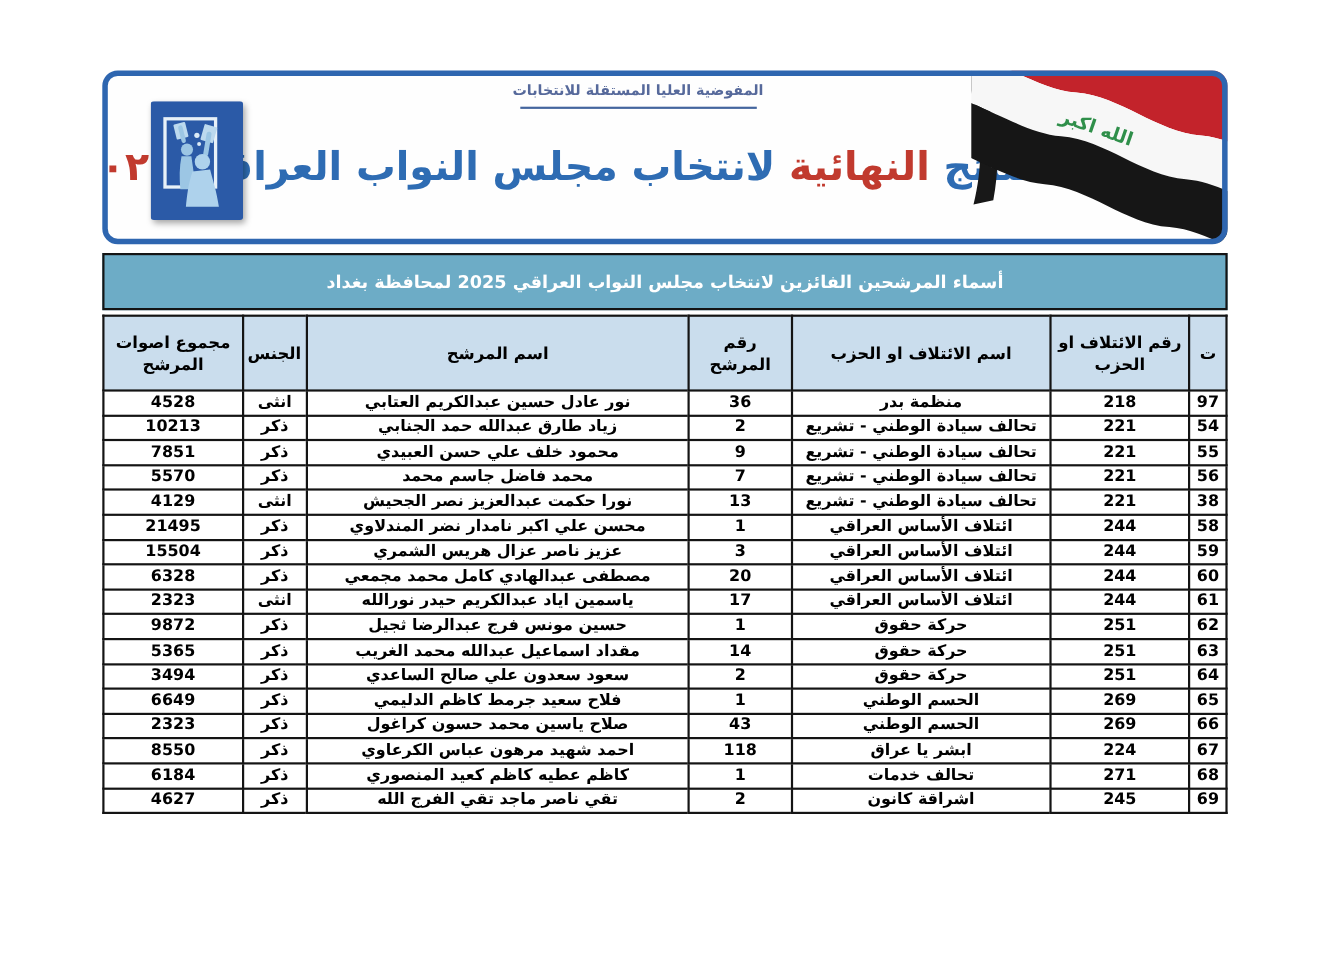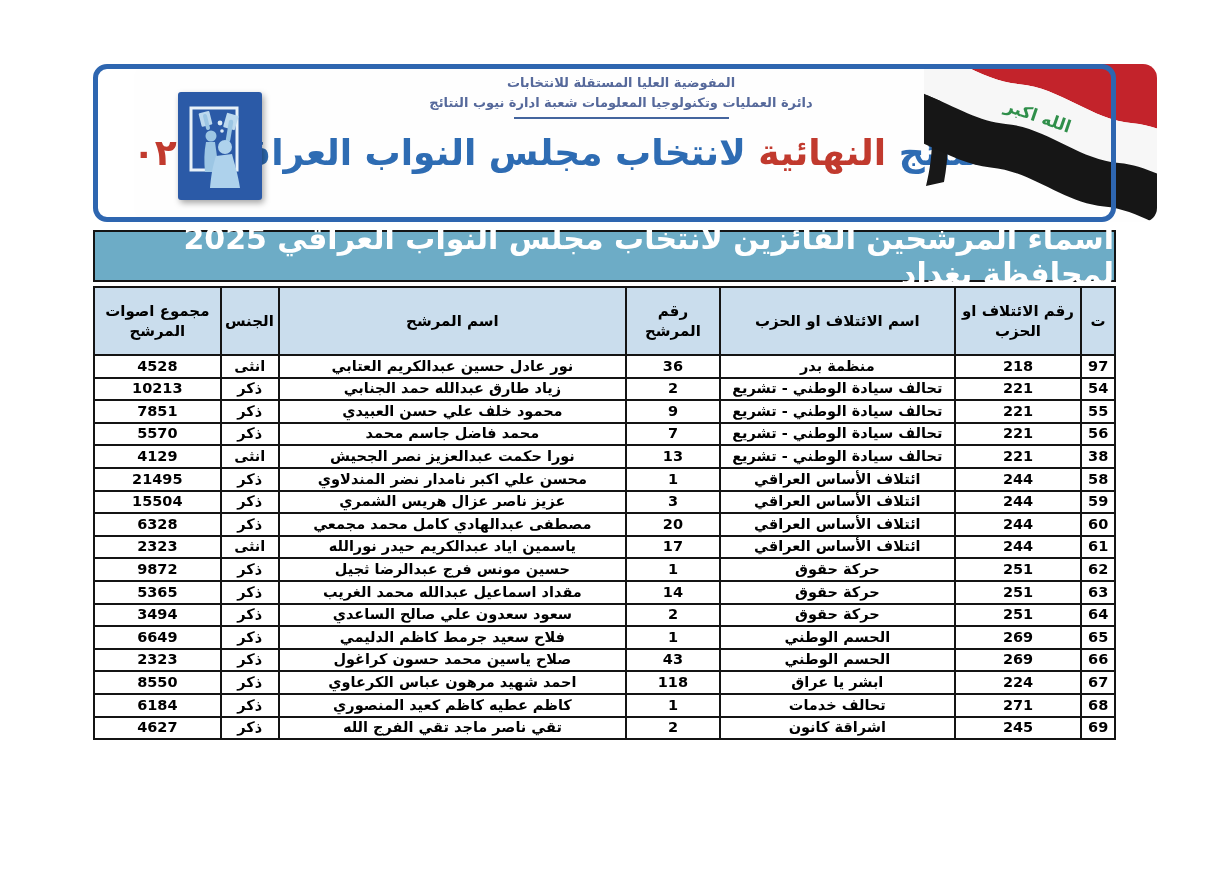--- a/index.html
+++ b/index.html
@@ -3,21 +3,21 @@
 <meta charset="utf-8">
 <style>
   html,body{margin:0;padding:0;background:#ffffff;}
   .page{
     position:relative;width:1208px;height:870px;background:#ffffff;overflow:hidden;
     font-family:"DejaVu Sans",sans-serif;
   }
   
   .banner{
     position:absolute;left:93px;top:64px;width:1023px;height:158px;
-    background:#fefefe;border-radius:14px;overflow:hidden;margin-left:41px;
+    background:#fefefe;border-radius:14px;overflow:hidden;
   }
   .banner-border{
     position:absolute;left:93px;top:64px;width:1023px;height:158px;
     border:5px solid #2e66b0;border-radius:14px;box-sizing:border-box;
     pointer-events:none;z-index:6;
   }
   .logo-wrap{position:absolute;left:44px;top:28px;width:84px;height:108px;z-index:3;
     filter:drop-shadow(2px 3px 3px rgba(0,0,0,.35));}
   .commission{
     position:absolute;left:262px;top:9px;width:450px;text-align:center;
@@ -28,21 +28,21 @@
     position:absolute;left:120px;right:150px;top:68px;text-align:center;direction:rtl;
     font-size:36px;font-weight:bold;color:#2e6cb3;letter-spacing:.5px;white-space:nowrap;z-index:2;
   }
   .title-red{color:#c13a2e;}
   .flag-wrap{position:absolute;top:0;right:0;width:233px;height:162px;z-index:4;}
   
   .subtitle-bar{
     position:absolute;left:93px;top:230px;width:1023px;height:52px;box-sizing:border-box;
     background:#6dacc6;border:2px solid #141414;
     display:flex;align-items:center;justify-content:center;direction:rtl;
-    color:#ffffff;font-size:30px;font-weight:bold;
+    color:#ffffff;font-size:16px;font-weight:bold;
   }
   
   table.results{
     position:absolute;left:93px;top:286px;width:1023px;
     border-collapse:collapse;direction:rtl;table-layout:fixed;
   }
   table.results th{
     background:#cadded;border:2px solid #141414;color:#000;
     font-size:15px;font-weight:bold;height:62px;padding:2px 4px;line-height:1.35;
   }
@@ -73,21 +73,20 @@
         <path d="M50 48 L53 30" stroke="#9cc6e4" stroke-width="4.5" stroke-linecap="round"></path>
         <circle cx="47" cy="55" r="7" fill="#aed2ec"></circle>
         <path d="M38 64 C34 76 33 86 32 96 L62 96 C60 82 56 70 54 62 Z" fill="#aed2ec"></path>
         <circle cx="42" cy="31" r="2.4" fill="#dcebf6"></circle>
         <circle cx="44" cy="39" r="1.8" fill="#dcebf6"></circle>
       </svg>
     </div>
 
     <div class="commission">
       <div>المفوضية العليا المستقلة للانتخابات</div>
-      <div>دائرة العمليات وتكنولوجيا المعلومات  شعبة ادارة نيوب النتائج</div>
       <div class="commission-rule"></div>
     </div>
 
     <div class="main-title">
       <span>النتائج</span> 
       <span class="title-red">النهائية</span> 
       <span>لانتخاب مجلس النواب العراقي</span> 
       <span class="title-red">٢٠٢٥</span>
     </div>
 

